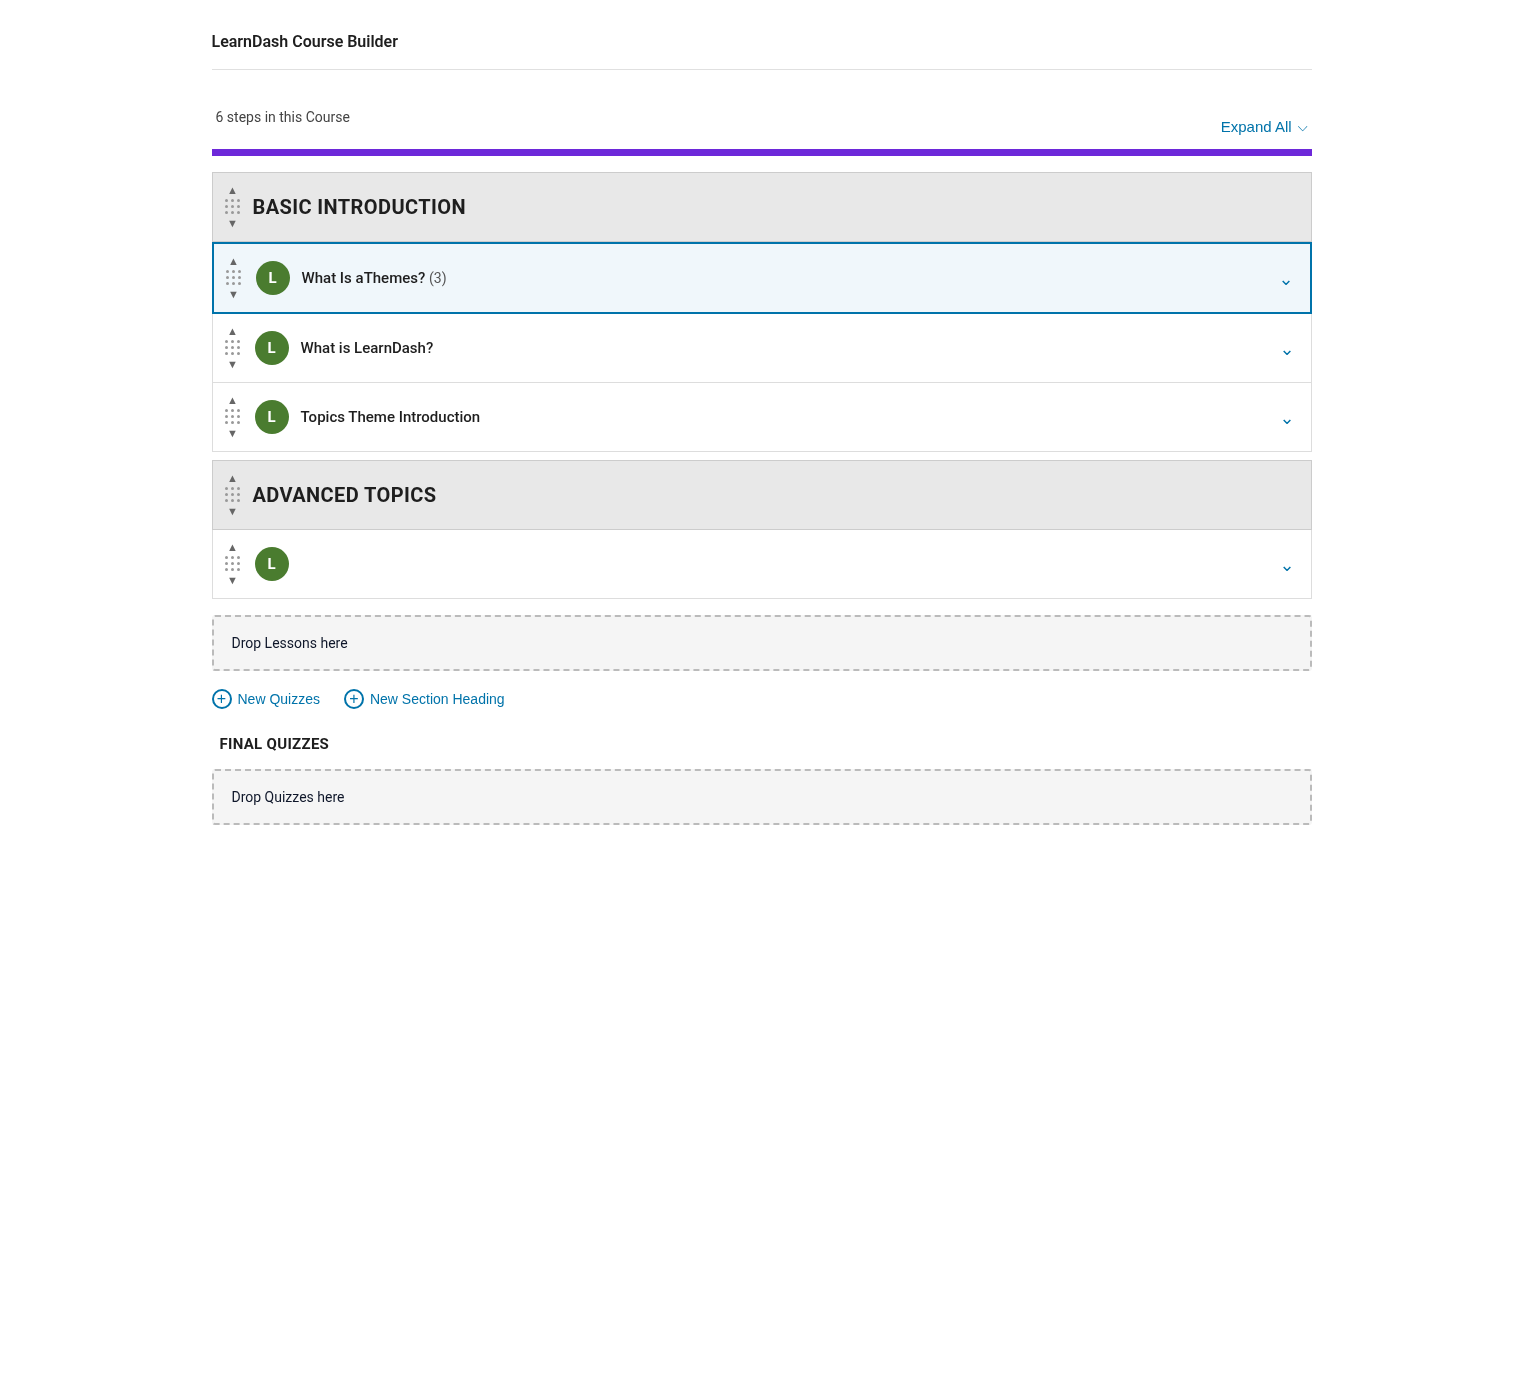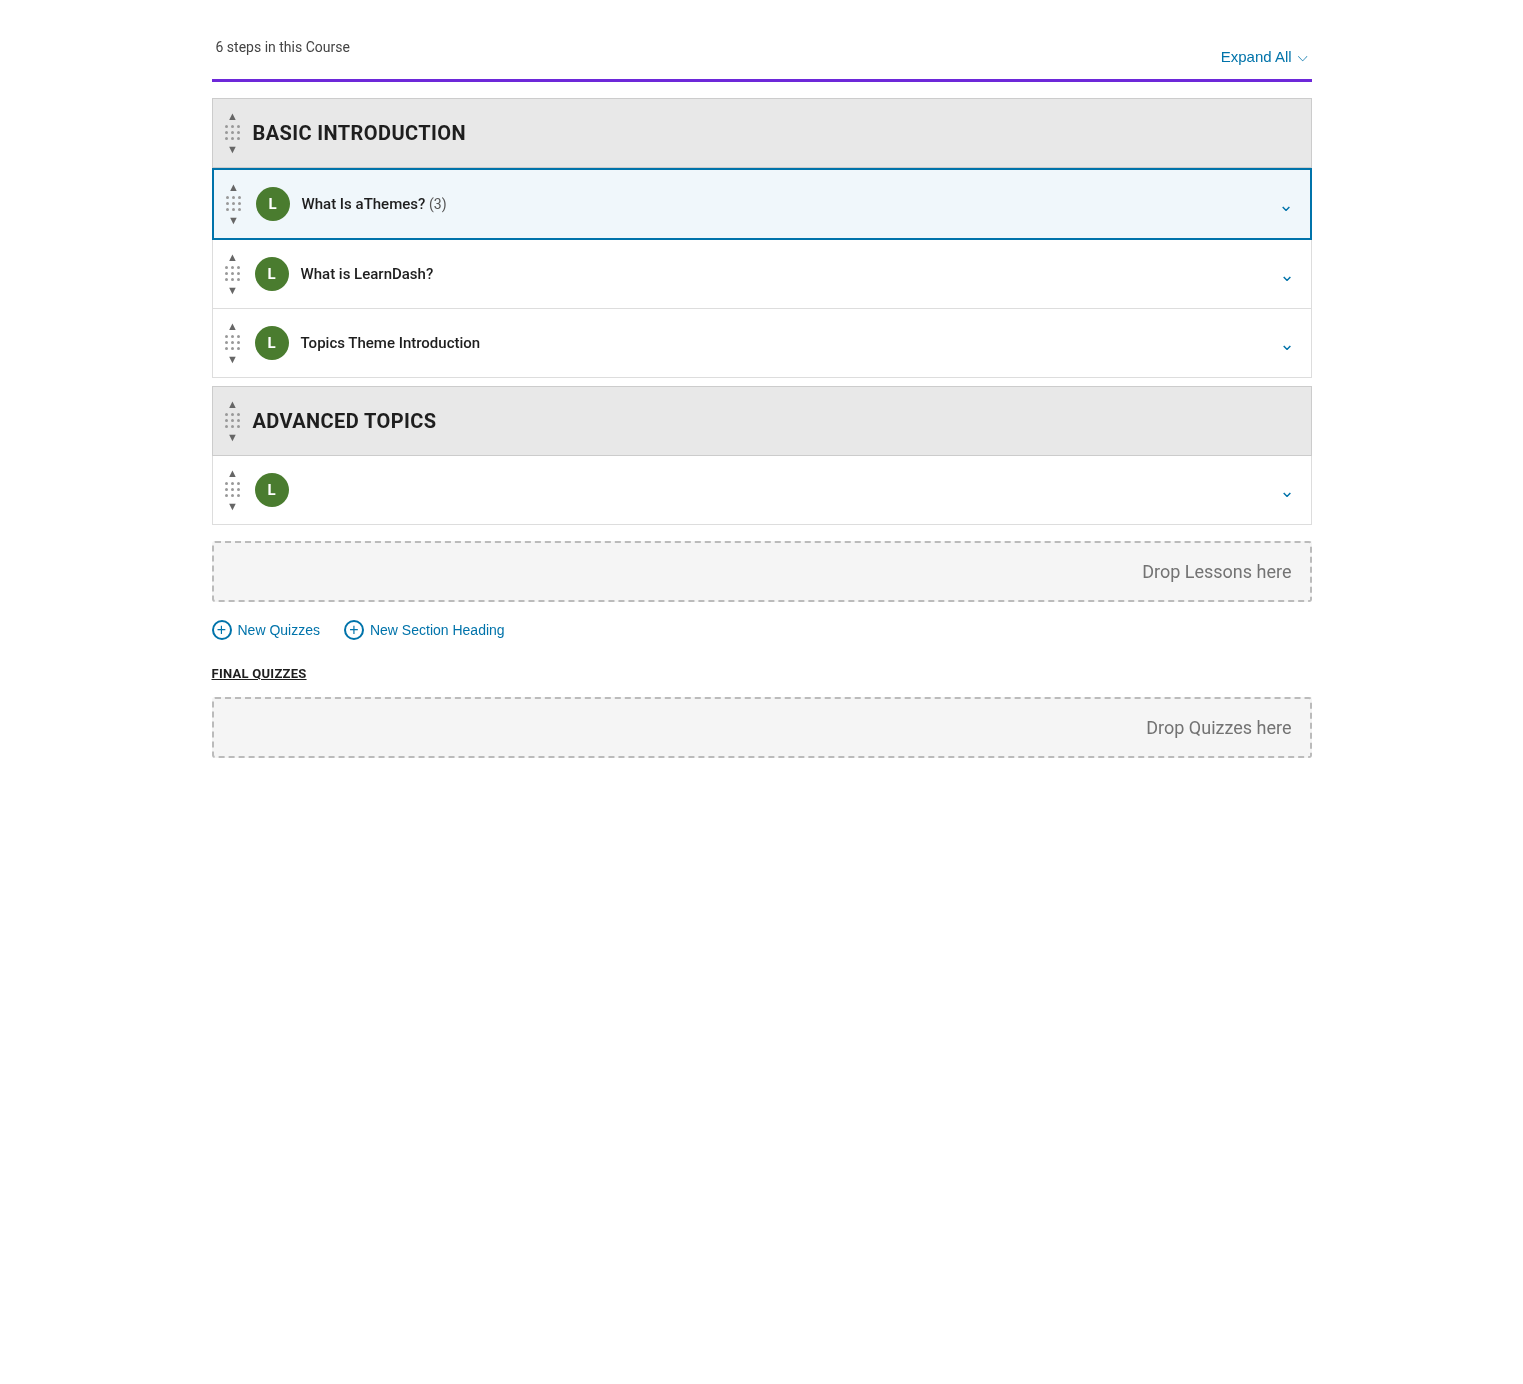--- a/index.html
+++ b/index.html
@@ -23,21 +23,21 @@
       padding: 12px 0 18px;
       border-bottom: 1px solid #e0e0e0;
       margin-bottom: 20px;
     }
 
     .course-header {
       display: flex;
       align-items: center;
       justify-content: space-between;
       padding: 8px 4px 14px;
-      border-bottom: 3px solid #6d28d9;
+      border-bottom: 7px solid #6d28d9;
       margin-bottom: 16px;
     }
 
     .steps-count {
       font-size: 14px;
       color: #444;
     }
 
     .expand-all-btn {
       display: flex;
@@ -167,24 +167,24 @@
       color: #0073aa;
       font-size: 18px;
       cursor: pointer;
       margin-left: auto;
     }
 
     
     .drop-zone {
       border: 2px dashed #bbb;
       background: #f5f5f5;
-      text-align: right;
+      text-align: left;
       padding: 18px;
-      color: #737373;
-      font-size: 18px;
+      color: #0f172a;
+      font-size: 14px;
       margin: 16px 0 8px;
       border-radius: 3px;
     }
 
     
     .add-buttons-row {
       display: flex;
       align-items: center;
       gap: 24px;
       padding: 10px 0 18px;
@@ -210,33 +210,33 @@
       border: 2px solid #0073aa;
       display: flex;
       align-items: center;
       justify-content: center;
       font-size: 16px;
       line-height: 1;
     }
 
     
     .final-quizzes-heading {
-      font-size: 13px;
+      font-size: 15px;
       font-weight: 700;
       letter-spacing: 0.02em;
       text-transform: uppercase;
-      margin: 8px 0 12px;
-      text-decoration: underline;
+      margin: 8px 8px 12px;
     }
   </style>
 </head>
 <body>
 
 <div class="page-wrapper">
 
+  <div class="app-title">LearnDash Course Builder</div>
 
   <div class="course-header">
     <span class="steps-count">6 steps in this Course</span>
     <button class="expand-all-btn">
       <span>Expand All</span>
       <span class="chevron-down">⌵</span>
     </button>
   </div>
 
   <div class="sections-list">

